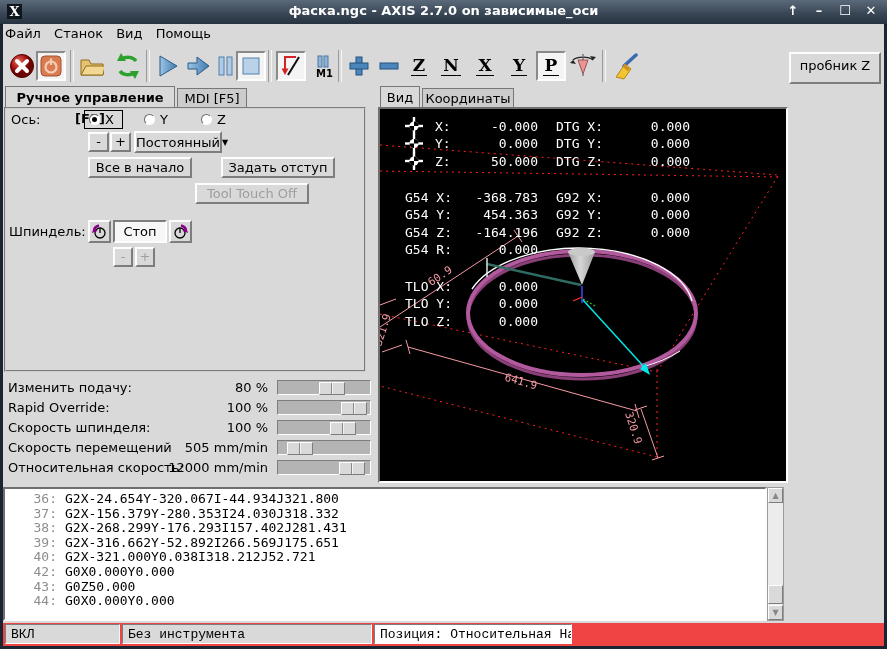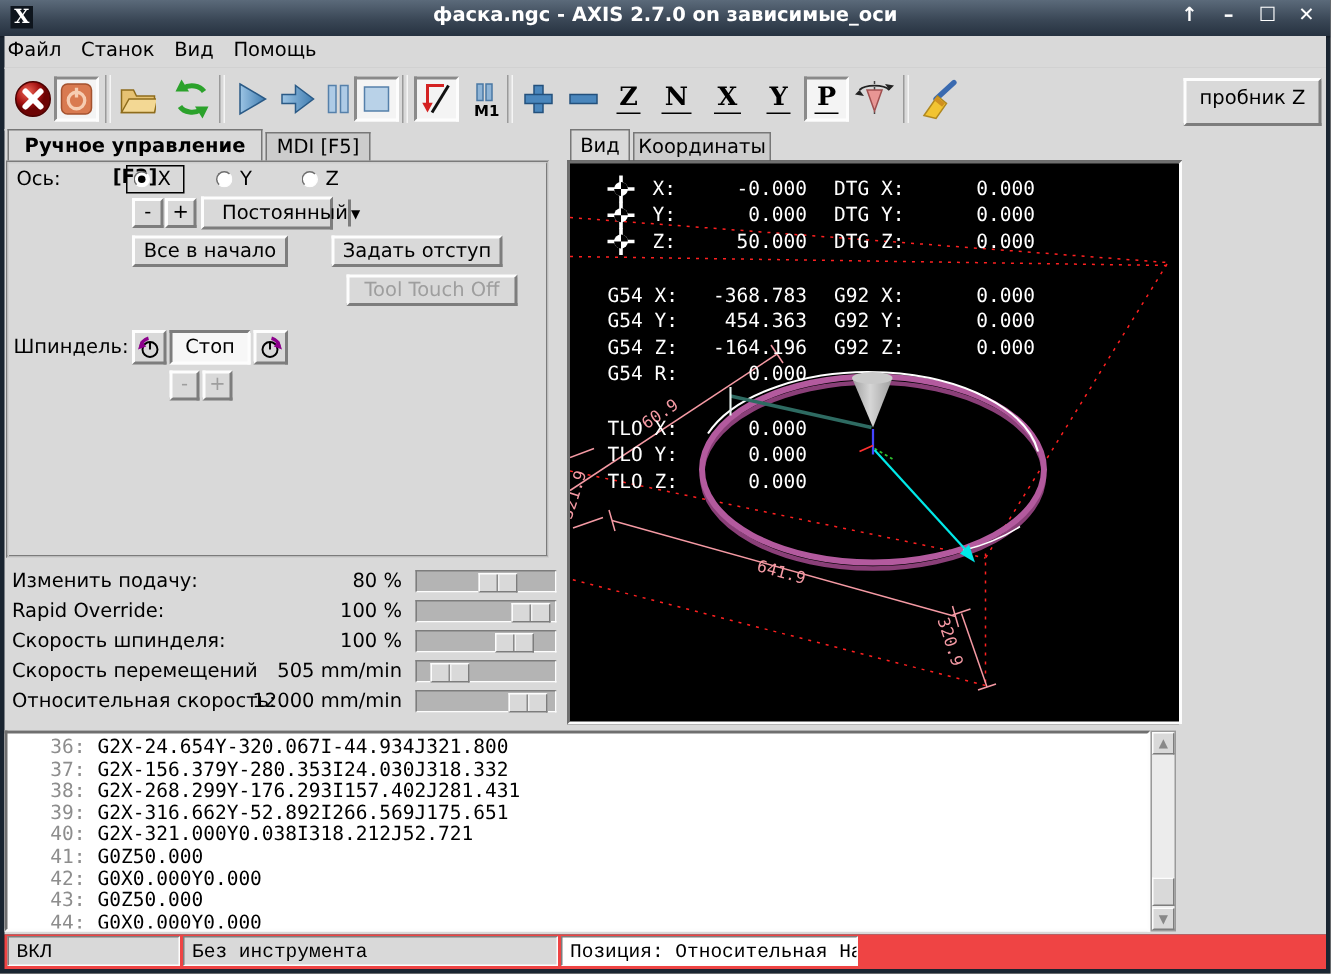--- a/index.html
+++ b/index.html
@@ -40,21 +40,21 @@
   .btn.pressed{border-color:#7d7d7d #fdfdfd #fdfdfd #7d7d7d;background:#f7f7f7;}
   .btn.disabled{color:#9e9e9e;}
   .frame{position:absolute;box-sizing:border-box;border:2px groove #cfcfcf;}
   .lbl{position:absolute;font-size:13px;}
   .radio{position:absolute;display:flex;align-items:center;gap:5px;font-size:13px;}
   .rdot{width:11px;height:11px;border-radius:50%;box-sizing:border-box;background:#fff;
     border:1px solid;border-color:#6d6d6d #fdfdfd #fdfdfd #6d6d6d;position:relative;}
   .rdot.sel::after{content:"";position:absolute;left:2px;top:2px;width:5px;height:5px;border-radius:50%;background:#000;}
   .combo{position:absolute;box-sizing:border-box;background:#d9d9d9;border:2px solid;
     border-color:#fdfdfd #7d7d7d #7d7d7d #fdfdfd;display:flex;align-items:center;}
-  .combo .ctext{flex:1;padding-left:12px;font-size:13px;}
+  .combo .ctext{flex:1;padding-left:0;font-size:13px;}
   .combo .carr{width:16px;height:100%;border-left:2px solid #7d7d7d;display:flex;align-items:center;
     justify-content:center;font-size:8px;background:#d9d9d9;}
   
   .ovrow-label{position:absolute;left:8px;font-size:13px;}
   .ovrow-value{position:absolute;left:150px;width:118px;text-align:right;font-size:13px;}
   .trough{position:absolute;left:277px;width:94px;height:15px;box-sizing:border-box;background:#b4b4b4;
     border:1px solid;border-color:#7d7d7d #fdfdfd #fdfdfd #7d7d7d;}
   .thumb{position:absolute;top:1px;width:24px;height:11px;background:#d9d9d9;border:1px solid;
     border-color:#fdfdfd #7d7d7d #7d7d7d #fdfdfd;}
   .thumb::after{content:"";position:absolute;left:11px;top:0;width:1px;height:11px;background:#8a8a8a;box-shadow:1px 0 0 #f2f2f2;}
@@ -258,21 +258,21 @@
 
   <div class="btn" style="left:88px;top:132px;width:21px;height:20px;line-height:16px;">-</div>
   <div class="btn" style="left:110px;top:132px;width:21px;height:20px;line-height:16px;">+</div>
   <div class="combo" style="left:134px;top:131px;width:88px;height:22px;">
     <span class="ctext">Постоянный</span>
     <span class="carr">▼</span>
   </div>
 
   <div class="btn" style="left:88px;top:157px;width:104px;height:21px;line-height:17px;">Все в начало</div>
   <div class="btn" style="left:195px;top:157px;width:114px;height:21px;line-height:17px;margin-left:26px;">Задать отступ</div>
-  <div class="btn disabled" style="left:195px;top:183px;width:114px;height:21px;line-height:17px;margin-left:36px;">Tool Touch Off</div>
+  <div class="btn disabled" style="left:195px;top:183px;width:114px;height:21px;line-height:17px;">Tool Touch Off</div>
 
   <span class="lbl" style="left:9px;top:224px;">Шпиндель:</span>
   <div class="btn" style="left:88px;top:220px;width:23px;height:23px;">
     <svg width="17" height="17" style="margin-top:1px">
       <circle cx="9" cy="10" r="5" fill="none" stroke="#000" stroke-width="1.3"></circle>
       <line x1="9" y1="10" x2="9" y2="5.5" stroke="#000" stroke-width="1.3"></line>
       <path d="M3,8 A7,6 0 0 1 8,2.5" fill="none" stroke="#8b008b" stroke-width="2.4"></path>
       <polygon points="1,10 6.5,8 3,4" fill="#8b008b"></polygon>
     </svg>
   </div>
@@ -456,21 +456,20 @@
       <span class="dro r" style="left:60px;top:205px;width:98px">0.000</span>
     </div>
   </div>
 
   <div class="gcode">
     <div class="gline"><span class="num">36:</span><span class="code">G2X-24.654Y-320.067I-44.934J321.800</span></div>
     <div class="gline"><span class="num">37:</span><span class="code">G2X-156.379Y-280.353I24.030J318.332</span></div>
     <div class="gline"><span class="num">38:</span><span class="code">G2X-268.299Y-176.293I157.402J281.431</span></div>
     <div class="gline"><span class="num">39:</span><span class="code">G2X-316.662Y-52.892I266.569J175.651</span></div>
     <div class="gline"><span class="num">40:</span><span class="code">G2X-321.000Y0.038I318.212J52.721</span></div>
-    <div class="gline"><span class="num">41:</span><span class="code">G0Z50.000</span></div>
     <div class="gline"><span class="num">42:</span><span class="code">G0X0.000Y0.000</span></div>
     <div class="gline"><span class="num">43:</span><span class="code">G0Z50.000</span></div>
     <div class="gline"><span class="num">44:</span><span class="code">G0X0.000Y0.000</span></div>
   </div>
 
   <div class="vscroll">
     <div class="sbtn" style="top:0">▲</div>
     <div class="sthumb"></div>
     <div class="sbtn" style="bottom:0;top:auto">▼</div>
   </div>

